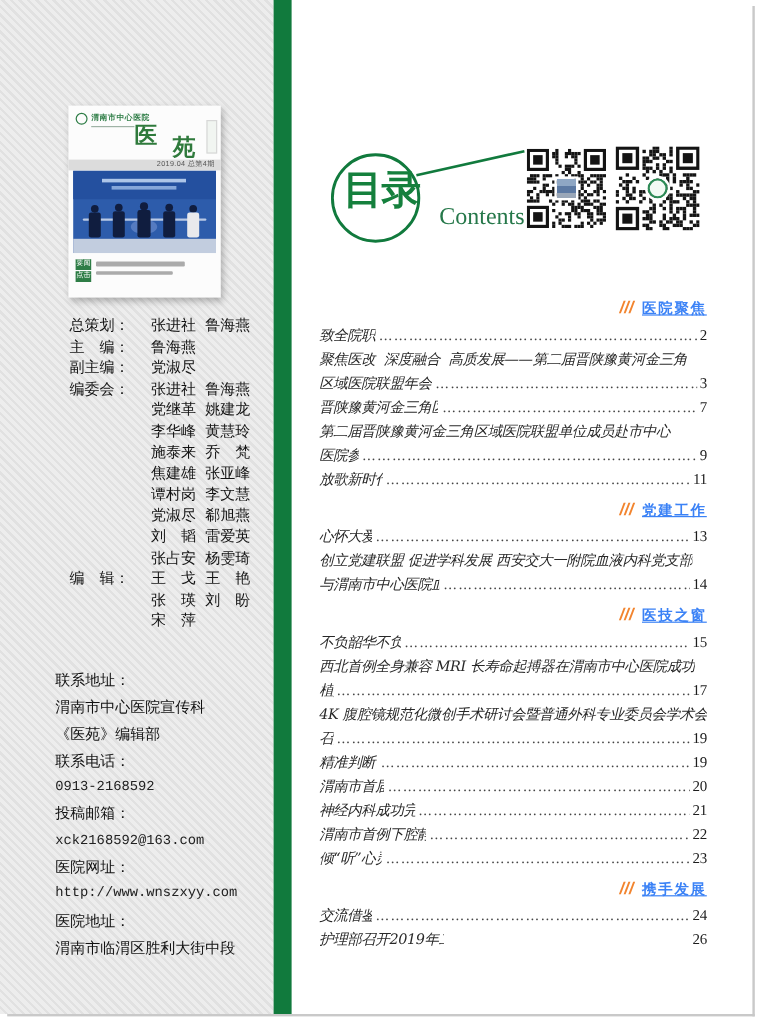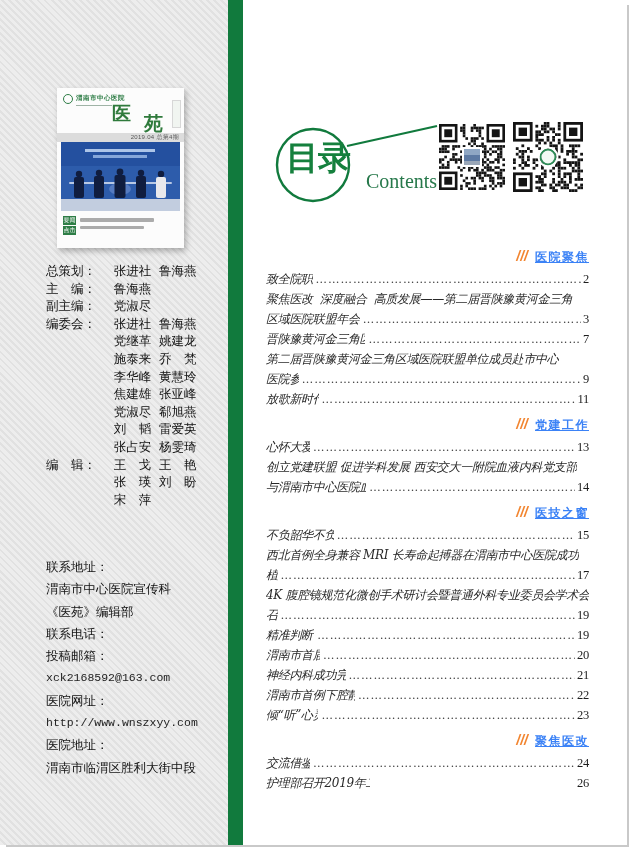--- a/index.html
+++ b/index.html
@@ -32,21 +32,21 @@
   .cover-photo svg{display:block;}
   .cover-caption{flex:1;display:flex;gap:4px;padding:5px 6px 0 6px;}
   .caption-tags{display:flex;flex-direction:column;gap:1px;}
   .caption-tag{width:13px;height:9px;background:#2e7d46;color:#fff;font-size:6px;line-height:9px;
                text-align:center;display:block;}
   .caption-lines i{display:block;height:3.5px;background:#ababab;border-radius:1px;}
   .caption-lines i.l1{width:74px;margin-top:2px;}
   .caption-lines i.l2{width:64px;margin-top:4px;}
 
   
-  .credits{position:absolute;left:46px;top:263px;width:175px;}
+  .credits{position:absolute;left:58px;top:263px;width:175px;}
   .credit-row{display:flex;height:17.6px;line-height:17.6px;font-size:12.5px;color:#121212;}
   .c-label{width:60px;flex:none;}
   .c-name1{width:53px;flex:none;white-space:pre;text-align:center;}
   .c-name2{flex:1;white-space:pre;}
 
   
   .contact{position:absolute;left:46px;top:556px;width:178px;}
   .contact-line{height:22.3px;line-height:22.3px;font-size:12.5px;color:#121212;white-space:pre;}
   .contact-line.ascii{font-family:"Liberation Mono",monospace;font-size:11.5px;color:#222;}
 
@@ -166,32 +166,37 @@
           <span class="c-name1">张进社</span>
           <span class="c-name2">鲁海燕</span>
         </div>
         <div class="credit-row">
           <span class="c-label"></span>
           <span class="c-name1">党继革</span>
           <span class="c-name2">姚建龙</span>
         </div>
         <div class="credit-row">
           <span class="c-label"></span>
+          <span class="c-name1">李华峰</span>
+          <span class="c-name2">黄慧玲</span>
+        </div>
+        <div class="credit-row">
+          <span class="c-label"></span>
           <span class="c-name1">施泰来</span>
           <span class="c-name2">乔　梵</span>
         </div>
         <div class="credit-row">
           <span class="c-label"></span>
-          <span class="c-name1">李华峰</span>
-          <span class="c-name2">黄慧玲</span>
-        </div>
-        <div class="credit-row">
-          <span class="c-label"></span>
           <span class="c-name1">焦建雄</span>
           <span class="c-name2">张亚峰</span>
+        </div>
+        <div class="credit-row">
+          <span class="c-label"></span>
+          <span class="c-name1">谭村岗</span>
+          <span class="c-name2">李文慧</span>
         </div>
         <div class="credit-row">
           <span class="c-label"></span>
           <span class="c-name1">党淑尽</span>
           <span class="c-name2">郗旭燕</span>
         </div>
         <div class="credit-row">
           <span class="c-label"></span>
           <span class="c-name1">刘　韬</span>
           <span class="c-name2">雷爱英</span>
@@ -216,20 +221,21 @@
           <span class="c-name1">宋　萍</span>
           <span class="c-name2"></span>
         </div>
       </div>
 
     <div class="contact">
         <div class="contact-line">联系地址：</div>
         <div class="contact-line">渭南市中心医院宣传科</div>
         <div class="contact-line">《医苑》编辑部</div>
         <div class="contact-line">联系电话：</div>
+        <div class="contact-line ascii">0913-2168592</div>
         <div class="contact-line">投稿邮箱：</div>
         <div class="contact-line ascii">xck2168592@163.com</div>
         <div class="contact-line">医院网址：</div>
         <div class="contact-line ascii">http://www.wnszxyy.com</div>
         <div class="contact-line">医院地址：</div>
         <div class="contact-line">渭南市临渭区胜利大街中段</div>
       </div>
 
   </aside>
 
@@ -735,21 +741,21 @@
         <div class="toc-line">
           <span class="toc-text">渭南市首例下腔静脉可回收滤器取出术喜获成功</span>
           <span class="leader">………………………………………………………………………………………………………………………………</span>
           <span class="toc-page">22</span>
         </div>
         <div class="toc-line">
           <span class="toc-text">倾“听”心灵  “瘤”住健康</span>
           <span class="leader">………………………………………………………………………………………………………………………………</span>
           <span class="toc-page">23</span>
         </div>
-        <div class="sec-header"><span class="sec-marker">///</span><span class="sec-title">聚焦医改</span></div>
+        <div class="sec-header"><span class="sec-marker">///</span><span class="sec-title">携手发展</span></div>
         <div class="toc-line">
           <span class="toc-text">交流借鉴  携手发展</span>
           <span class="leader">………………………………………………………………………………………………………………………………</span>
           <span class="toc-page">24</span>
         </div>
         <div class="toc-line">
           <span class="toc-text">护理部召开2019年二季度护理质控反馈暨上半年工作总结会</span>
           <span class="leader no-dots">………………………………………………………………………………………………………………………………</span>
           <span class="toc-page">26</span>
         </div>

